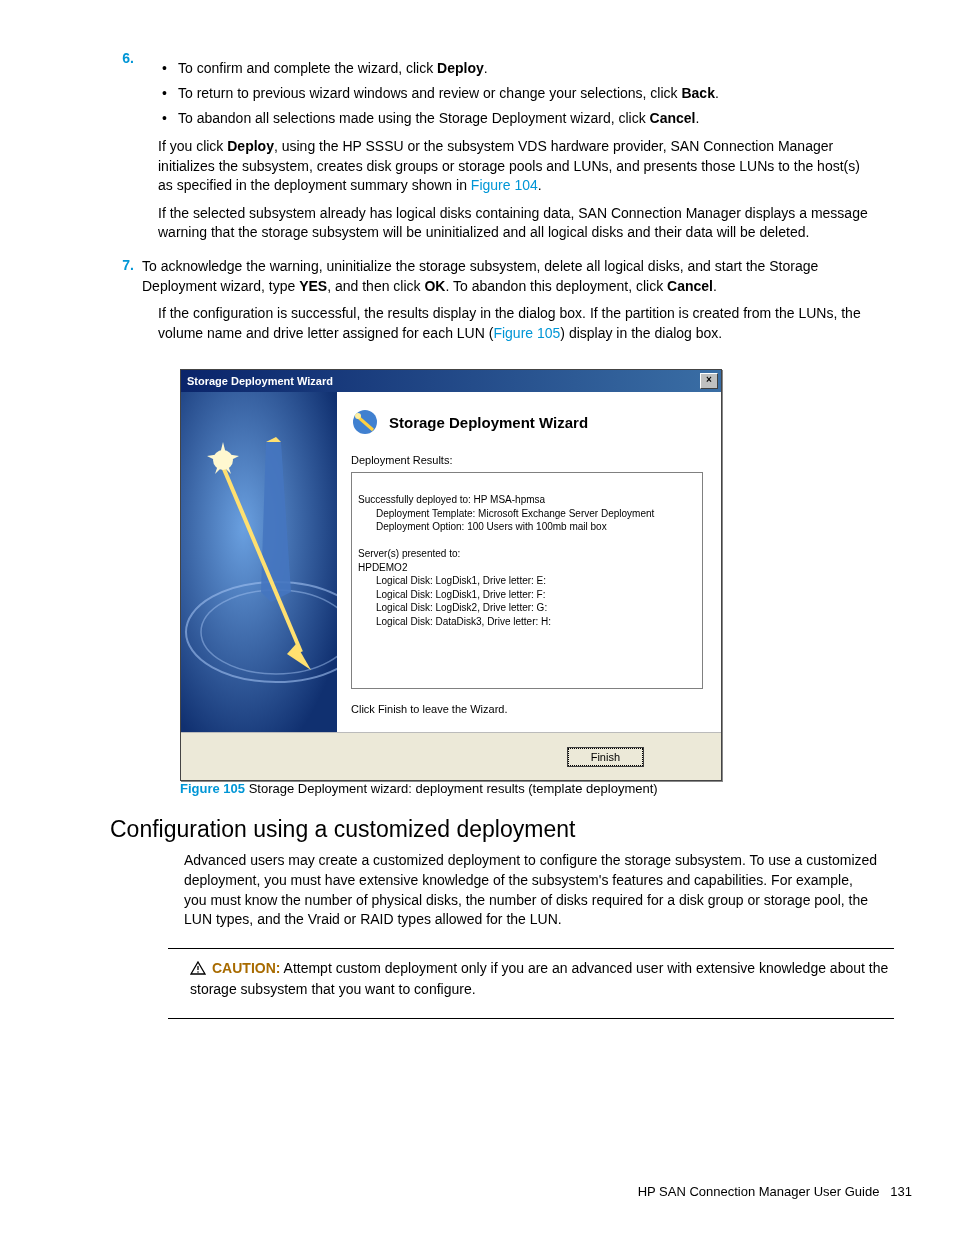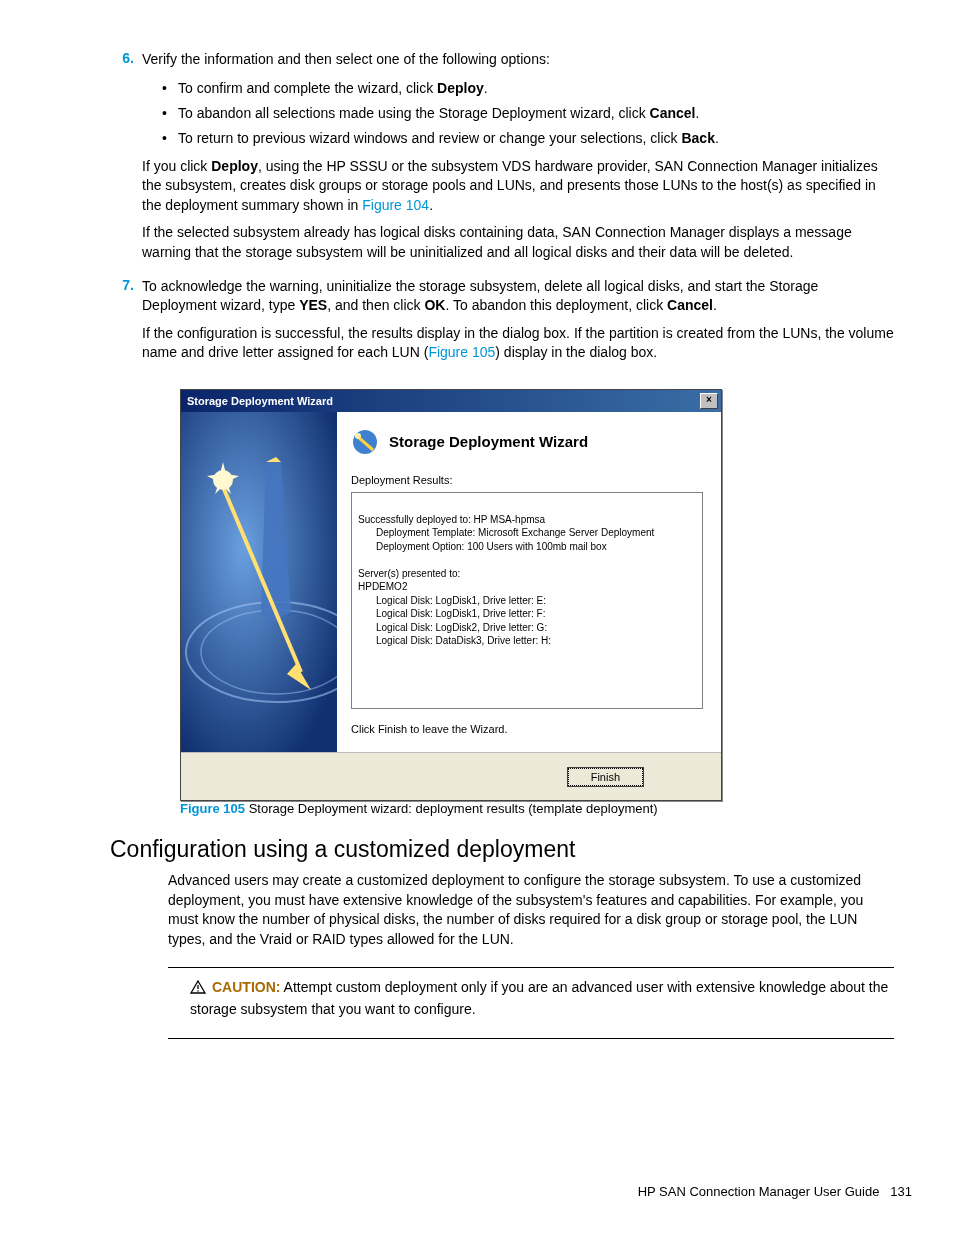--- a/index.html
+++ b/index.html
@@ -47,21 +47,21 @@
     margin-bottom: 4px;
   }
   .bullet-list li::before {
     content: "•";
     position: absolute;
     left: 0;
   }
   .para {
     font-size: 14px;
     line-height: 1.4;
-    margin: 8px 0;
+    margin: 8px 16px;
   }
   .bold { font-weight: bold; }
   .link { color: #0096d6; }
   .figure-block {
     margin: 18px 0 10px 70px;
   }
   .dialog {
     width: 540px;
     background: #ece9d8;
     border: 1px solid #444;
@@ -205,30 +205,29 @@
   }
 </style>
 </head>
 <body>
 
 <div class="page">
 
   <div class="step">
     <div class="step-num">6.</div>
     <div class="step-body">
-      <span>Verify the information and then select one of the following options:</span>
       <ul class="bullet-list">
         <li>
           <span>To confirm and complete the wizard, click </span><span class="bold">Deploy</span><span>.</span>
         </li>
         <li>
-          <span>To abandon all selections made using the Storage Deployment wizard, click </span><span class="bold">Cancel</span><span>.</span>
+          <span>To return to previous wizard windows and review or change your selections, click </span><span class="bold">Back</span><span>.</span>
         </li>
         <li>
-          <span>To return to previous wizard windows and review or change your selections, click </span><span class="bold">Back</span><span>.</span>
+          <span>To abandon all selections made using the Storage Deployment wizard, click </span><span class="bold">Cancel</span><span>.</span>
         </li>
       </ul>
       <div class="para">
         <span>If you click </span><span class="bold">Deploy</span><span>, using the HP SSSU or the subsystem VDS hardware provider, SAN Connection Manager initializes the subsystem, creates disk groups or storage pools and LUNs, and presents those LUNs to the host(s) as specified in the deployment summary shown in </span><span class="link">Figure 104</span><span>.</span>
       </div>
       <div class="para">If the selected subsystem already has logical disks containing data, SAN Connection Manager displays a message warning that the storage subsystem will be uninitialized and all logical disks and their data will be deleted.</div>
     </div>
   </div>
 
   <div class="step">

